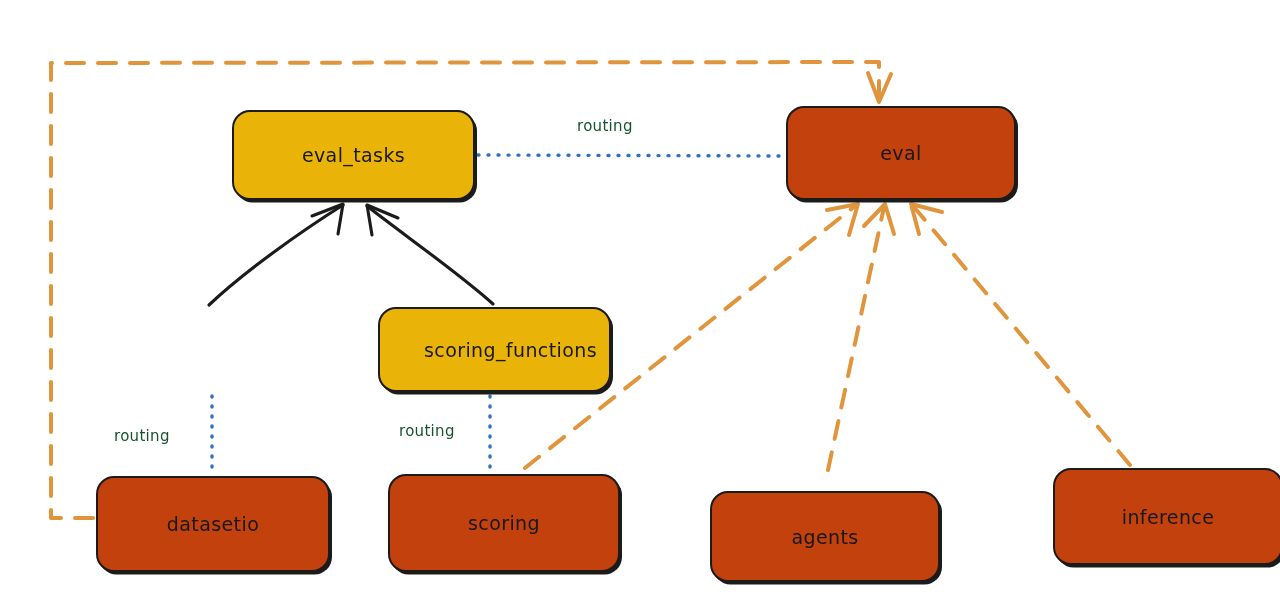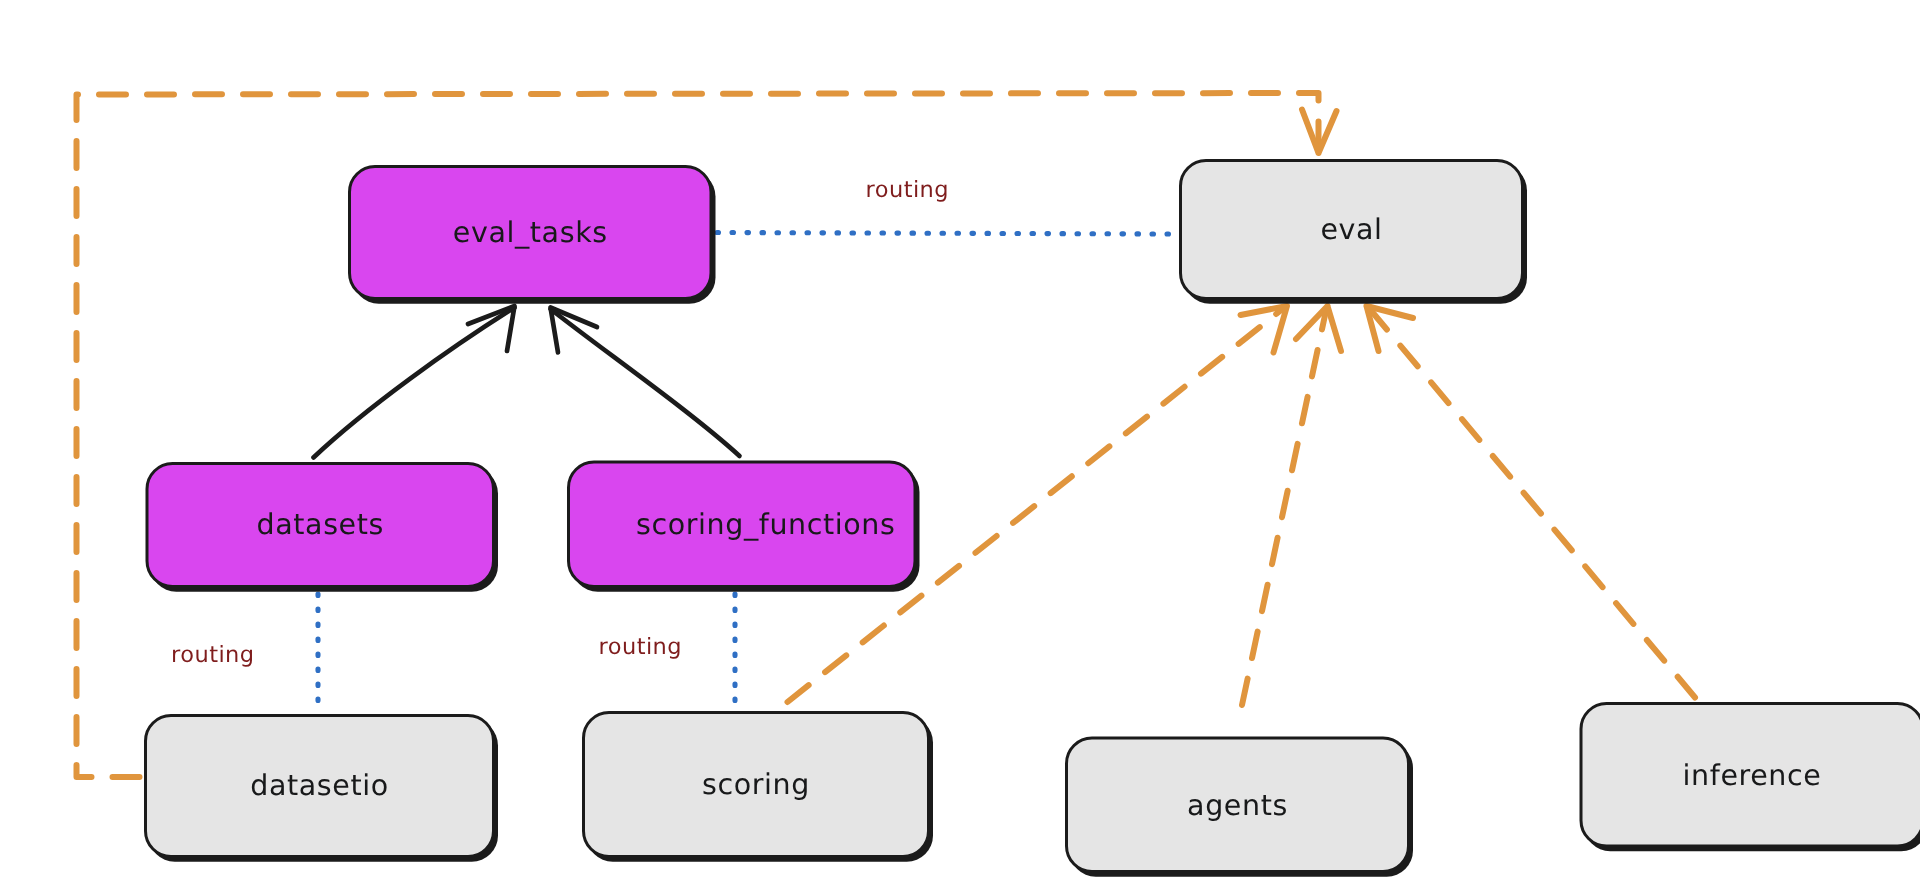--- a/index.html
+++ b/index.html
@@ -36,30 +36,30 @@
     border-radius: 18px;
     box-shadow: 2.5px 3px 0 -0.5px #1b1b1b;
     font-family: "DejaVu Sans", sans-serif;
     font-size: 19px;
     letter-spacing: 0.4px;
     color: #18191a;
     text-align: center;
     user-select: none;
   }
   .node.api {
-    background: #d946ef;
+    background: #eab308;
   }
   .node.provider {
-    background: #e5e5e5;
+    background: #c2410c;
   }
   .edge-label {
     position: absolute;
     font-family: "DejaVu Sans", sans-serif;
     font-size: 15px;
-    color: #7f1d1d;
+    color: #14532d;
     letter-spacing: 0.3px;
     white-space: nowrap;
     user-select: none;
   }
 </style>
 </head>
 <body>
 
 <div id="canvas">
 
@@ -110,23 +110,20 @@
   </svg>
 
   <div class="node api" style="left:232px; top:110px; width:243px; height:90px;">
     <span>eval_tasks</span>
   </div>
 
   <div class="node provider" style="left:786px; top:106px; width:230px; height:94px;">
     <span>eval</span>
   </div>
 
-  <div class="node api" style="left:97px; top:308px; width:233px; height:84px;">
-    <span>datasets</span>
-  </div>
 
   <div class="node api" style="left:378px; top:307px; width:233px; height:85px;padding-left:32px;">
     <span>scoring_functions</span>
   </div>
 
   <div class="node provider" style="left:388px; top:474px; width:232px; height:98px;">
     <span>scoring</span>
   </div>
 
   <div class="node provider" style="left:96px; top:476px; width:234px; height:96px;">

